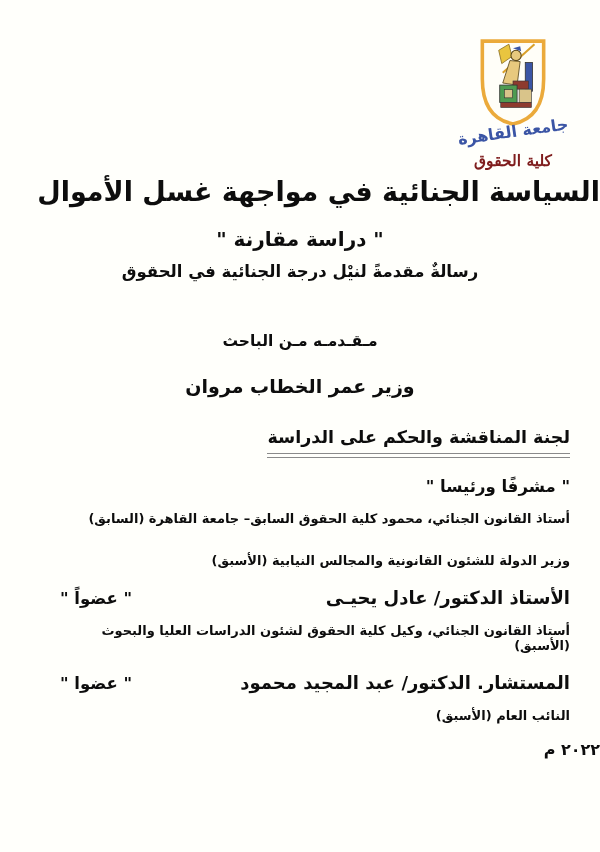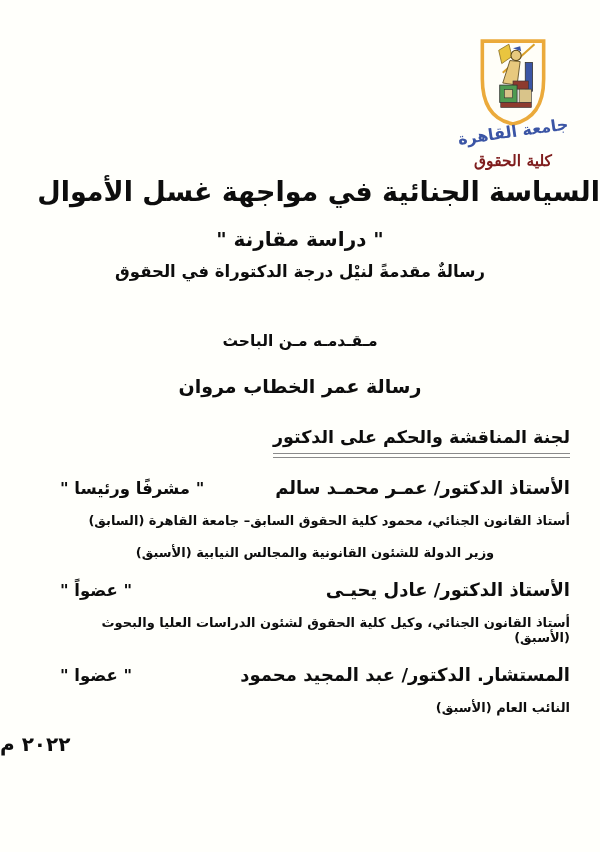--- a/index.html
+++ b/index.html
@@ -102,22 +102,22 @@
   .member-role { font-size: 16.5px; font-weight: bold; white-space: nowrap; }
   .member-title {
     font-size: 13px;
     font-weight: bold;
     margin-top: 15px;
     text-align: right;
   }
 
   
   .year-line {
-    text-align: left;
-    font-size: 20px;
+    text-align: right;
+    font-size: 16px;
     font-weight: bold;
     margin-top: 17px;
     letter-spacing: 2px;
   }
 </style>
 </head>
 <body>
 
 <div class="page">
 
@@ -135,36 +135,35 @@
       <rect x="31.5" y="52.5" width="8" height="8" fill="#d9c48a" stroke="#333" stroke-width="0.6"></rect>
       <rect x="46" y="52" width="12" height="13" fill="#d9c48a" stroke="#333" stroke-width="0.6"></rect>
       <rect x="28" y="65" width="30" height="5" fill="#8e3a2e" stroke="#333" stroke-width="0.6"></rect>
     </svg>
     <div class="univ-name">جامعة القاهرة</div>
     <div class="faculty-name">كلية الحقوق</div>
   </div>
 
   <div class="main-title">السياسة الجنائية في مواجهة غسل الأموال</div>
   <div class="subtitle">" دراسة مقارنة "</div>
-  <div class="thesis-line">رسالةٌ مقدمةً لنيْل درجة الدكتوراة في الحقوق</div>
+  <div class="thesis-line">رسالةٌ مقدمةً لنيْل درجة الجنائية في الحقوق</div>
 
   <div class="presented-by">مـقـدمـه مـن الباحث</div>
-  <div class="author-name">رسالة عمر الخطاب مروان</div>
+  <div class="author-name">وزير عمر الخطاب مروان</div>
 
   <div class="committee">
     <div class="committee-heading-wrap">
-      <span class="committee-heading"><span class="committee-heading-inner">لجنة المناقشة والحكم على الدكتور</span></span>
+      <span class="committee-heading"><span class="committee-heading-inner">لجنة المناقشة والحكم على الدراسة</span></span>
     </div>
 
     <div class="member-row">
-      <span class="member-name">الأستاذ الدكتور/ عمـر محمـد سالم</span>
       <span class="member-role">" مشرفًا ورئيسا "</span>
     </div>
     <div class="member-title">أستاذ القانون الجنائي، محمود كلية الحقوق السابق– جامعة القاهرة (السابق)</div>
-    <div class="member-title" style="margin-top:17px;text-align:center;">وزير الدولة للشئون القانونية والمجالس النيابية (الأسبق)</div>
+    <div class="member-title" style="margin-top:27px;">وزير الدولة للشئون القانونية والمجالس النيابية (الأسبق)</div>
 
     <div class="member-row">
       <span class="member-name">الأستاذ الدكتور/ عادل يحيـى</span>
       <span class="member-role">" عضواً "</span>
     </div>
     <div class="member-title">أستاذ القانون الجنائي، وكيل كلية الحقوق لشئون الدراسات العليا والبحوث (الأسبق)</div>
 
     <div class="member-row">
       <span class="member-name">المستشار. الدكتور/ عبد المجيد محمود</span>
       <span class="member-role">" عضوا "</span>

